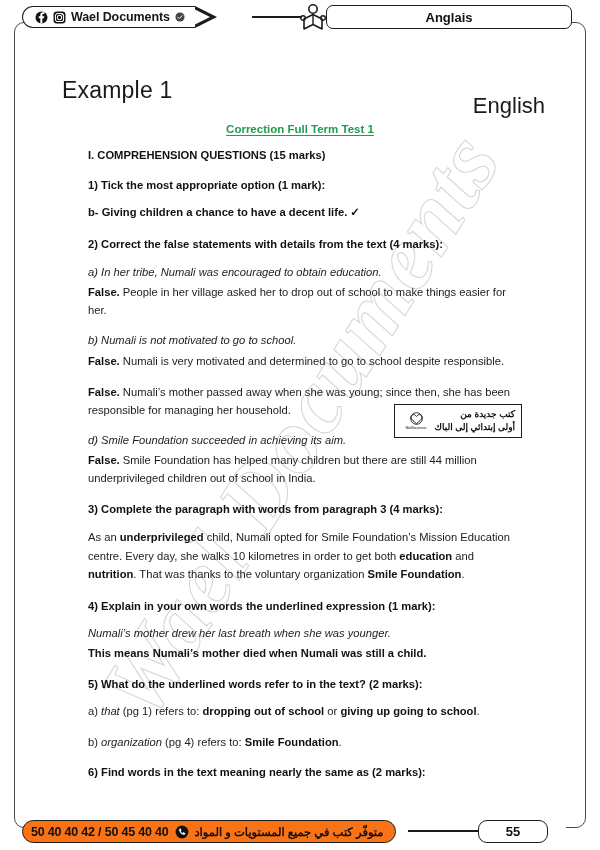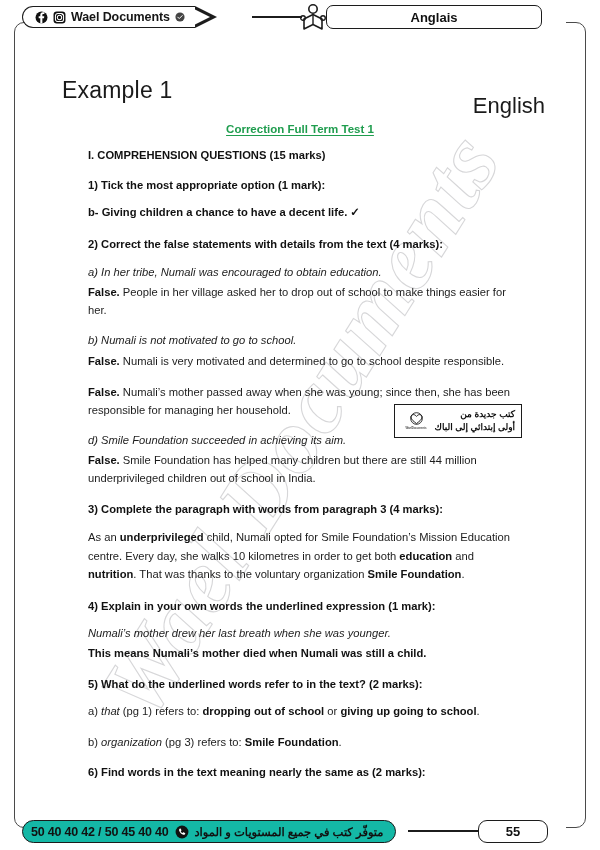--- a/index.html
+++ b/index.html
@@ -131,21 +131,21 @@
     left: 300px;
     top: 3px;
     width: 26px;
     height: 28px;
   }
 
   .subject-pill {
     position: absolute;
     left: 326px;
     top: 5px;
-    width: 216px;
+    width: 246px;
     height: 24px;
     border: 1.7px solid #1c1c1c;
     border-radius: 7px;
     background: #ffffff;
     display: flex;
     align-items: center;
     justify-content: center;
     box-sizing: border-box;
   }
   .subject-pill span {
@@ -313,21 +313,21 @@
     position: absolute;
     left: 22px;
     top: 820px;
     height: 23px;
     display: flex;
     align-items: center;
     gap: 6px;
     padding: 0 12px 0 8px;
     border: 1.7px solid #1c1c1c;
     border-radius: 12px;
-    background: #14b8a6;
+    background: #f97316;
     box-sizing: border-box;
     flex-direction: row;
   }
   .contact-phones {
     font-size: 12.5px;
     font-weight: 700;
     color: #111;
     white-space: nowrap;
     letter-spacing: -0.2px;
   }
@@ -450,21 +450,21 @@
     <p class="para"><span>As an </span><b>underprivileged</b><span> child, Numali opted for Smile Foundation’s Mission Education centre. Every day, she walks 10 kilometres in order to get both </span><b>education</b><span> and </span><b>nutrition</b><span>. That was thanks to the voluntary organization </span><b>Smile Foundation</b><span>.</span></p>
 
     <p class="q-head tight">4) Explain in your own words the underlined expression (1 mark):</p>
     <p class="stmt">Numali’s mother drew her last breath when she was younger.</p>
     <p class="ans">This means Numali’s mother died when Numali was still a child.</p>
 
     <p class="q-head tight">5) What do the underlined words refer to in the text? (2 marks):</p>
 
     <p class="reffer"><span>a) </span><i>that</i><span> (pg 1) refers to: </span><b>dropping out of school</b><span> or </span><b>giving up going to school</b><span>.</span></p>
 
-    <p class="reffer"><span>b) </span><i>organization</i><span> (pg 3) refers to: </span><b>Smile Foundation</b><span>.</span></p>
+    <p class="reffer"><span>b) </span><i>organization</i><span> (pg 4) refers to: </span><b>Smile Foundation</b><span>.</span></p>
 
     <p class="q-head">6) Find words in the text meaning nearly the same as (2 marks):</p>
 
   </div>
 </div>
 
 <div class="ad-stamp">
   <div class="ad-logo">
     <svg width="17" height="13" viewBox="0 0 24 18">
       <path d="M12 16.2C8.5 13.2 4.2 10.6 4.2 7.1c0-2.1 1.6-3.6 3.5-3.6 1.6 0 3.1 1 4.3 2.6 1.2-1.6 2.7-2.6 4.3-2.6 1.9 0 3.5 1.5 3.5 3.6 0 3.5-4.3 6.1-7.8 9.1z" fill="none" stroke="#111" stroke-width="1.3"></path>

